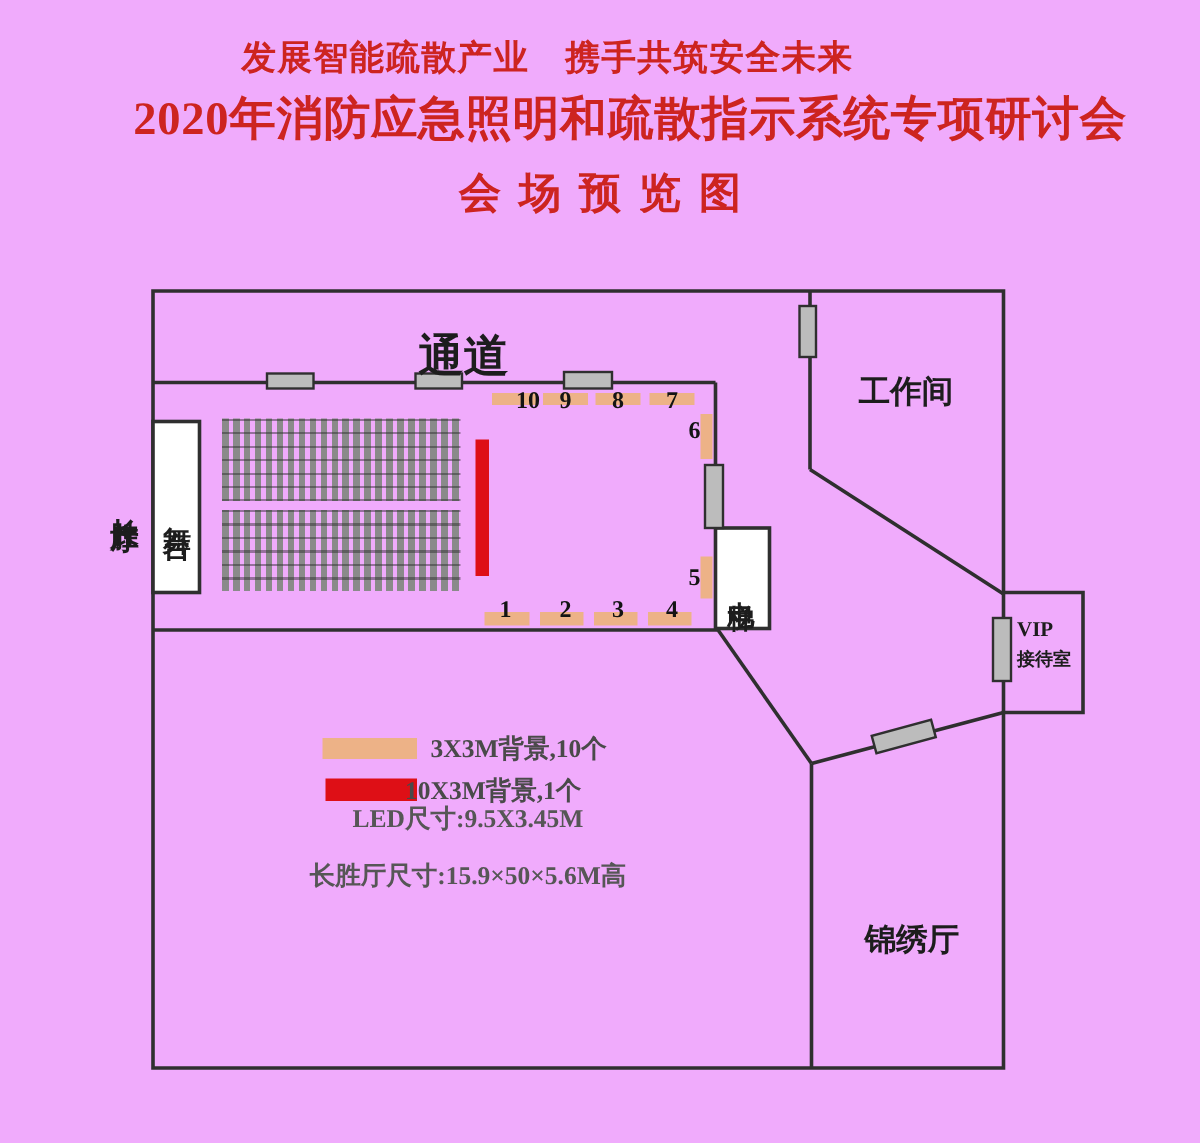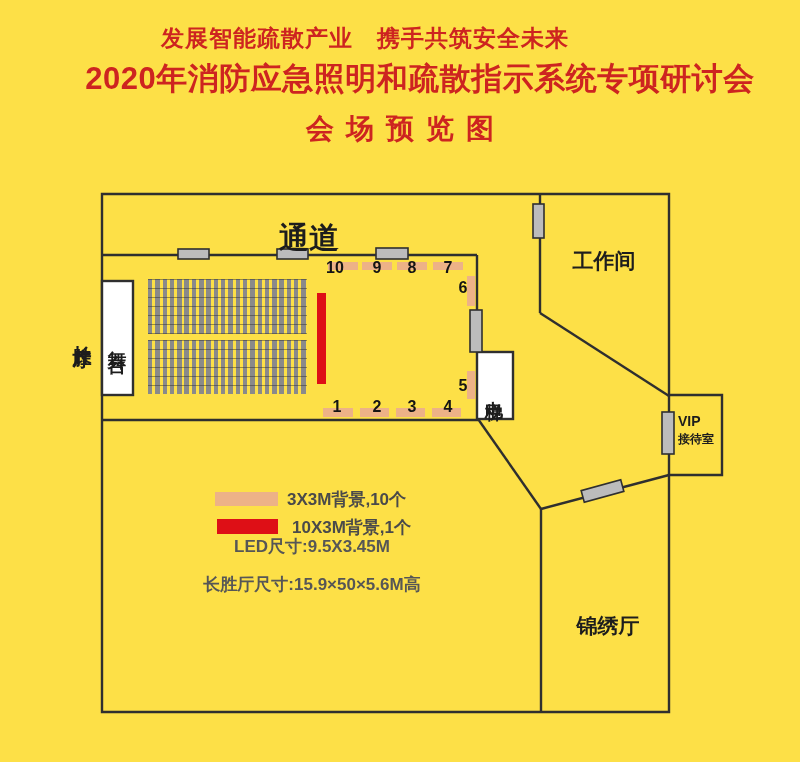--- a/index.html
+++ b/index.html
@@ -1,17 +1,17 @@
 <!DOCTYPE html>
 <html><head>
 <meta charset="utf-8">
 <style>
   html,body{margin:0;padding:0;background:#ffffff;}
   body{width:800px;height:762px;font-family:"Liberation Sans","DejaVu Sans",sans-serif;}
-  .canvas{position:relative;width:800px;height:762px;background:#fde047;overflow:hidden;}
+  .canvas{position:relative;width:800px;height:762px;background:#f0abfc;overflow:hidden;font-family:Liberation Serif, serif;}
   .hdr{color:#cd2420;font-weight:bold;white-space:nowrap;position:absolute;transform:translateX(-50%);}
   .slogan{font-size:23px;letter-spacing:1px;}
   .title{font-size:31px;letter-spacing:0.5px;}
   .subtitle{font-size:28px;letter-spacing:12px;}
   .lbl{position:absolute;color:#1d1d1d;font-weight:bold;transform:translate(-50%,-50%);white-space:nowrap;}
   .vert{writing-mode:vertical-rl;text-orientation:upright;letter-spacing:3px;}
   .num{position:absolute;color:#141414;font-weight:bold;font-size:16px;transform:translate(-50%,-50%);}
   .obar{position:absolute;background:#edb287;}
   .redbar{position:absolute;background:#de0f16;}
   .seats{position:absolute;width:159px;
@@ -70,21 +70,21 @@
 
   <div class="seats" style="left:148px;top:279px;height:55px;"></div>
   <div class="seats" style="left:148px;top:340px;height:54px;"></div>
 
   <div class="redbar" style="left:317px;top:293px;width:9px;height:91px;"></div>
 
   <div class="obar" style="left:328px;top:262px;width:30px;height:8px;"></div>
   <div class="obar" style="left:362px;top:262px;width:30px;height:8px;"></div>
   <div class="obar" style="left:397px;top:262px;width:30px;height:8px;"></div>
   <div class="obar" style="left:433px;top:262px;width:30px;height:8px;"></div>
-  <span class="num" style="left:335px;top:268px;">10</span>
+  <span class="num" style="left:352px;top:268px;">10</span>
   <span class="num" style="left:377px;top:268px;">9</span>
   <span class="num" style="left:412px;top:268px;">8</span>
   <span class="num" style="left:448px;top:268px;">7</span>
 
   <div class="obar" style="left:467px;top:276px;width:8px;height:30px;"></div>
   <div class="obar" style="left:467px;top:371px;width:8px;height:28px;"></div>
   <span class="num" style="left:463px;top:288px;">6</span>
   <span class="num" style="left:463px;top:386px;">5</span>
 
   <div class="obar" style="left:323px;top:408px;width:30px;height:9px;"></div>
@@ -92,17 +92,17 @@
   <div class="obar" style="left:396px;top:408px;width:29px;height:9px;"></div>
   <div class="obar" style="left:432px;top:408px;width:29px;height:9px;"></div>
   <span class="num" style="left:337px;top:407px;">1</span>
   <span class="num" style="left:377px;top:407px;">2</span>
   <span class="num" style="left:412px;top:407px;">3</span>
   <span class="num" style="left:448px;top:407px;">4</span>
 
   <div class="obar" style="left:215px;top:492px;width:63px;height:14px;"></div>
   <div class="legend-label" style="left:287px;top:499px;">3X3M背景,10个</div>
   <div class="redbar" style="left:217px;top:519px;width:61px;height:15px;"></div>
-  <div class="legend-label" style="left:292px;top:527px;">10X3M背景,1个</div>
+  <div class="legend-label" style="left:270px;top:527px;">10X3M背景,1个</div>
   <div class="legend-note" style="left:312px;top:546px;">LED尺寸:9.5X3.45M</div>
   <div class="legend-note" style="left:312px;top:584px;">长胜厅尺寸:15.9×50×5.6M高</div>
 
 </div>
 
 </body></html>

